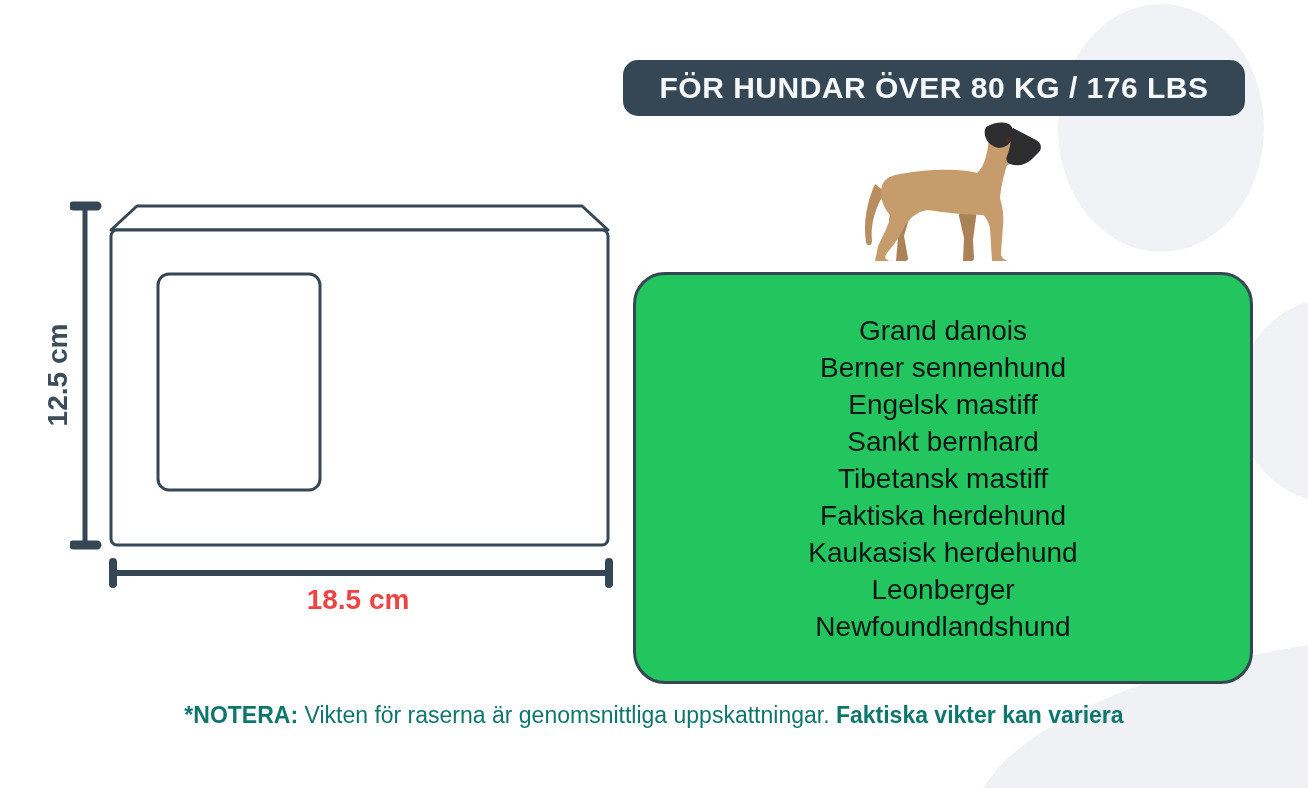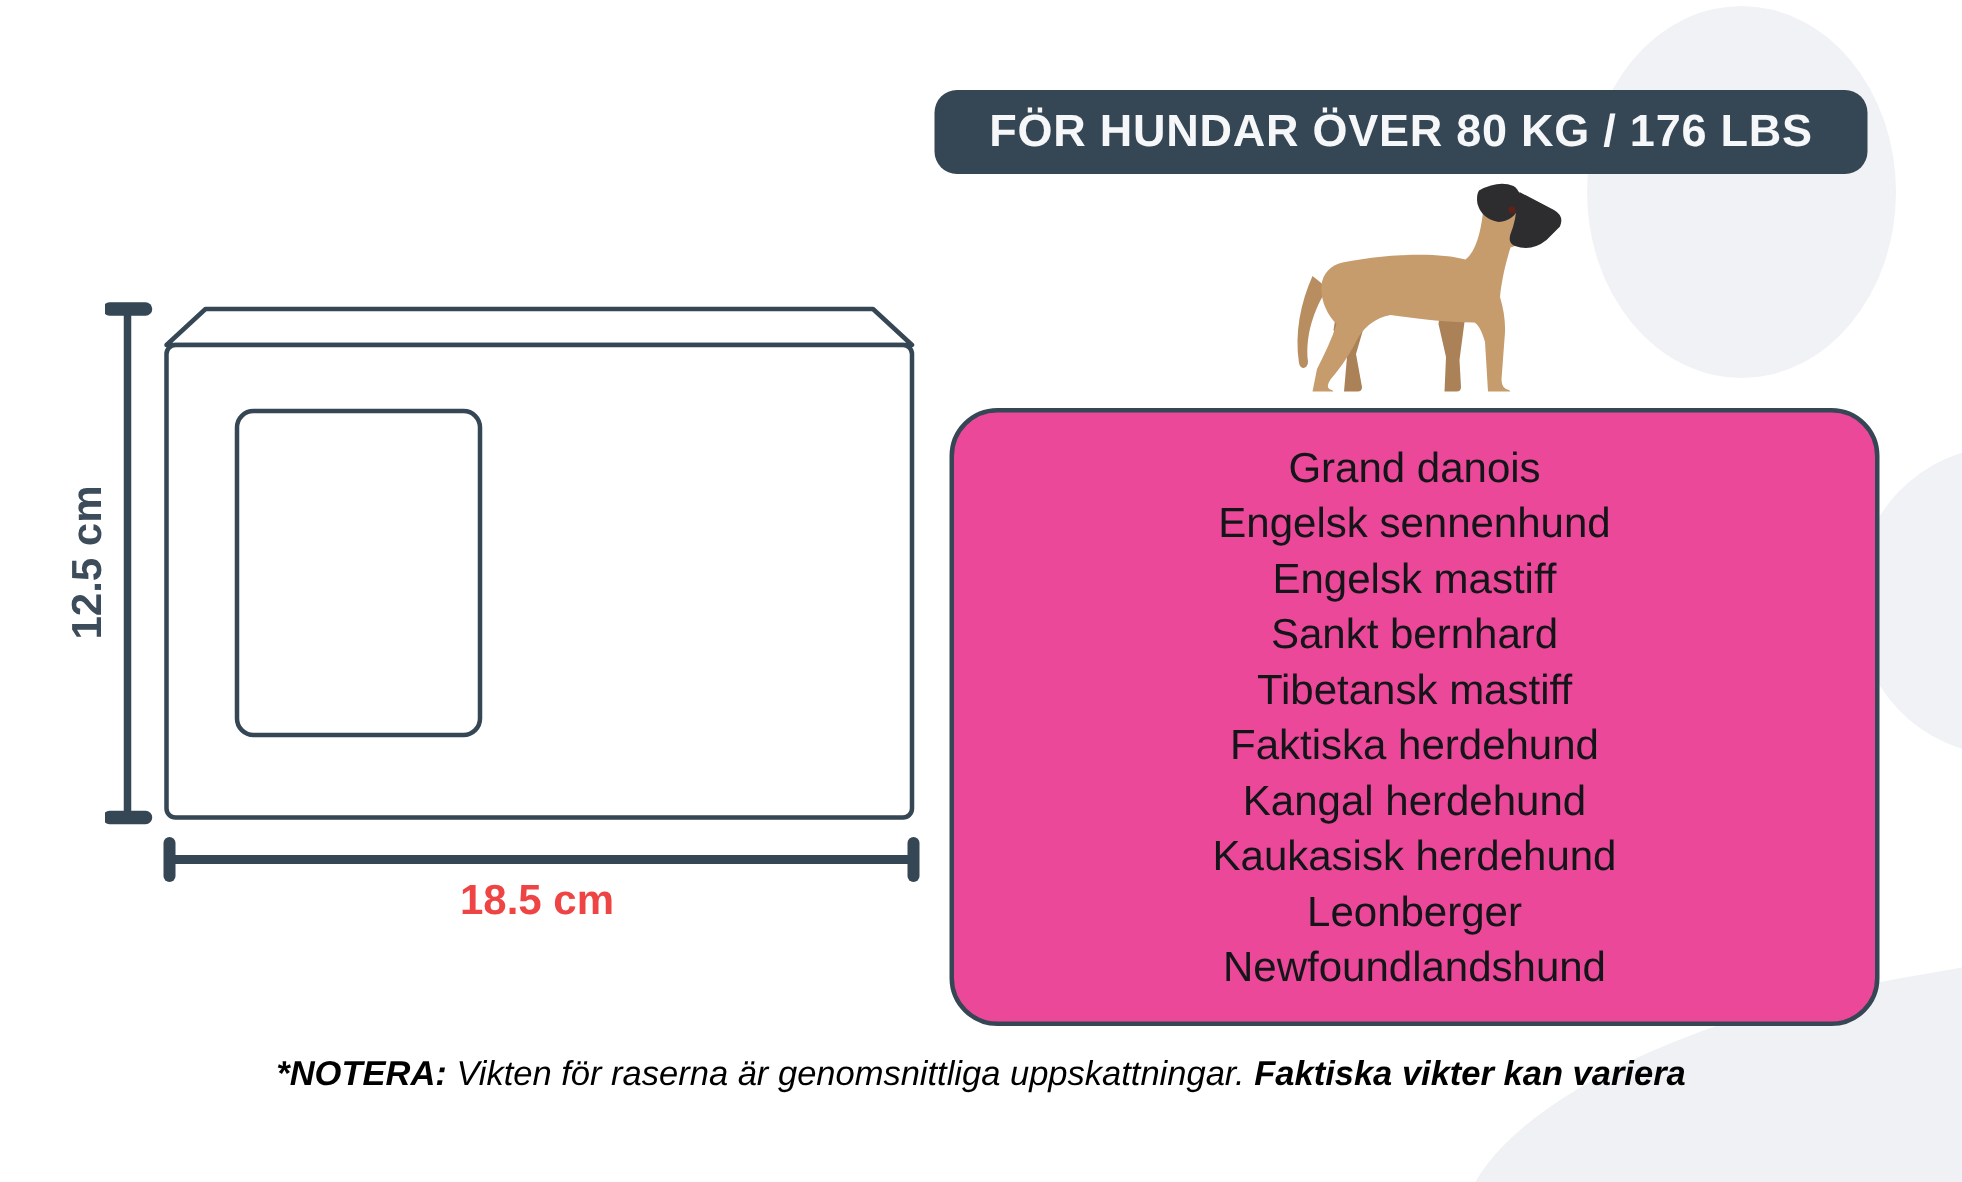--- a/index.html
+++ b/index.html
@@ -33,29 +33,29 @@
     transform:rotate(-90deg);font-weight:bold;font-size:28px;color:#3c4c5a;
     white-space:nowrap;
   }
   .dim-h{
     position:absolute;left:258px;top:584px;width:200px;text-align:center;
     font-weight:bold;font-size:28px;color:#ef4444;white-space:nowrap;
   }
   
   .panel{
     position:absolute;left:633px;top:272px;width:620px;height:412px;
-    background:#ec4899;border:3.5px solid #354655;border-radius:32px;
+    background:#22c55e;border:3.5px solid #354655;border-radius:32px;
     box-sizing:border-box;display:flex;align-items:center;justify-content:center;
   }
   .breed-list{display:flex;flex-direction:column;justify-content:center;width:100%;}
   .breed-item{text-align:center;font-size:28px;line-height:37px;color:#141519;}
   
   .note{
     position:absolute;left:74px;top:700px;width:1160px;text-align:center;
-    font-size:23px;line-height:31px;color:#000000;font-style:italic;
+    font-size:23px;line-height:31px;color:#0f766e;
   }
   .note .b{font-weight:bold;}
 </style>
 </head>
 <body>
 
 <div class="page">
 
   <div class="paw paw-toe1"></div>
   <div class="paw paw-toe2"></div>
@@ -116,26 +116,25 @@
     <line x1="539" y1="372" x2="539" y2="394" stroke="#354655" stroke-width="8" stroke-linecap="round"></line>
   </svg>
 
 
   <div class="dim-v">12.5 cm</div>
   <div class="dim-h">18.5 cm</div>
 
   <div class="panel">
     <div class="breed-list">
         <div class="breed-item">Grand danois</div>
-        <div class="breed-item">Engelsk sennenhund</div>
+        <div class="breed-item">Berner sennenhund</div>
         <div class="breed-item">Engelsk mastiff</div>
         <div class="breed-item">Sankt bernhard</div>
         <div class="breed-item">Tibetansk mastiff</div>
         <div class="breed-item">Faktiska herdehund</div>
-        <div class="breed-item">Kangal herdehund</div>
         <div class="breed-item">Kaukasisk herdehund</div>
         <div class="breed-item">Leonberger</div>
         <div class="breed-item">Newfoundlandshund</div>
       </div>
   </div>
 
   <div class="note">
     <span class="b">*NOTERA:</span><span> Vikten för raserna är genomsnittliga uppskattningar. </span><span class="b">Faktiska vikter kan variera</span><br>
   </div>
 

